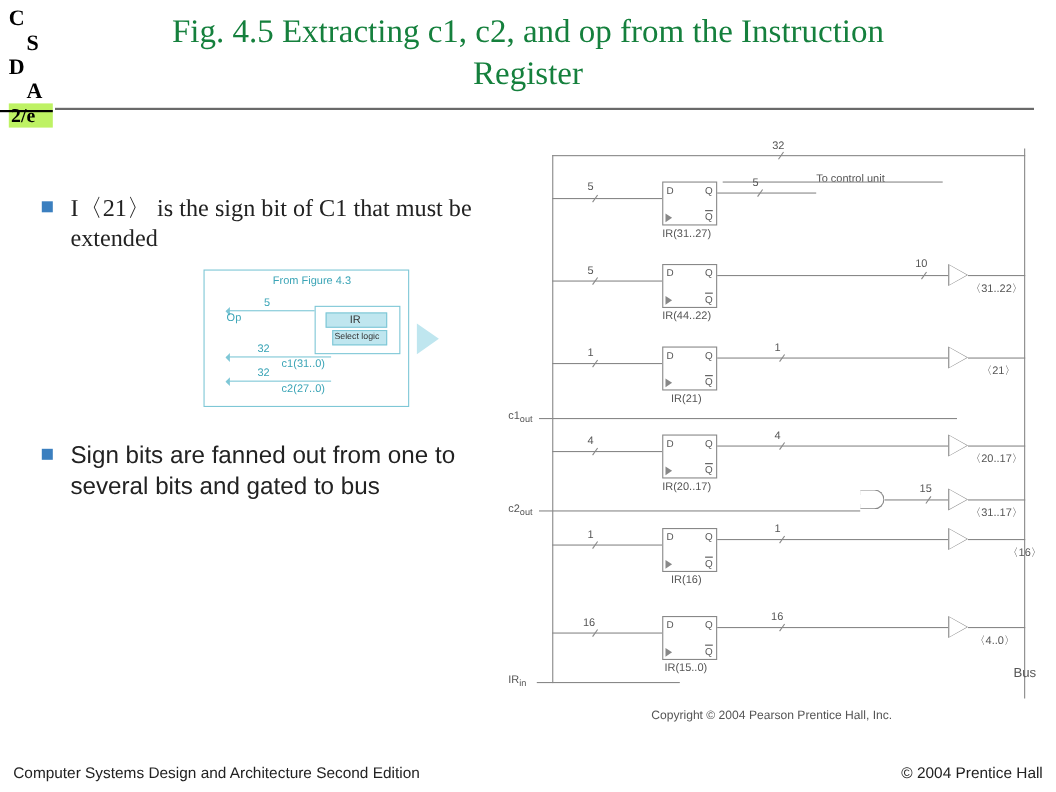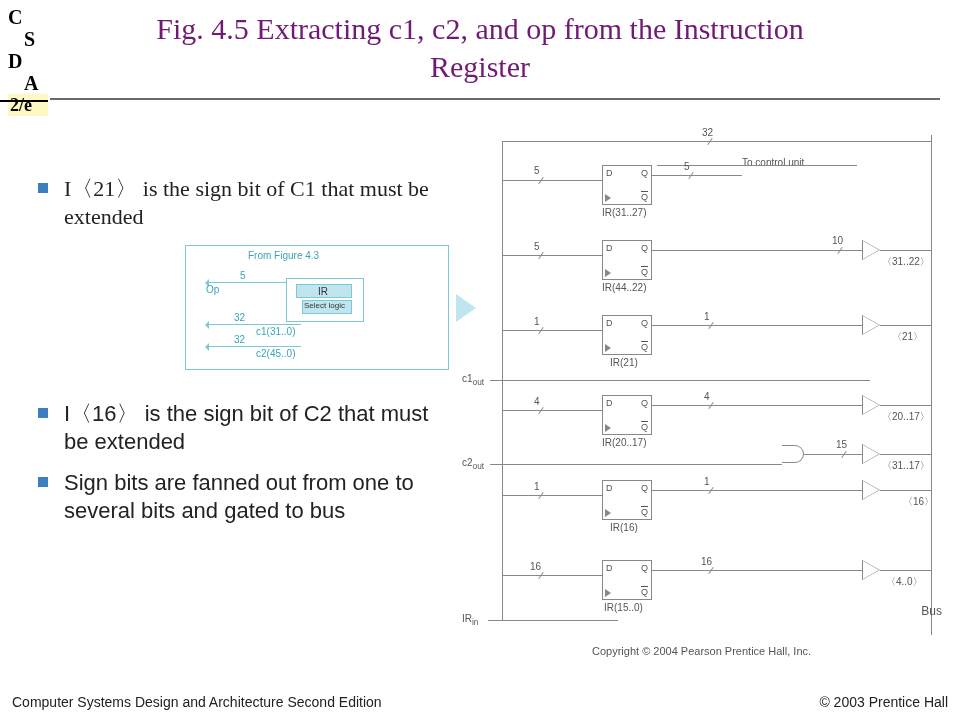--- a/index.html
+++ b/index.html
@@ -18,36 +18,36 @@
     width: 40px;
   }
   .logo div {
     font-family: "Times New Roman", serif;
     font-weight: bold;
     font-size: 20px;
     line-height: 22px;
     color: #000;
     background: #fff;
   }
-  .logo .ed { font-size: 18px; background: #fef9c3; padding: 0 2px; }
+  .logo .ed { font-size: 18px; background: #bef264; padding: 0 2px; }
   .logo-underline {
     position: absolute;
     left: 0;
     top: 100px;
     width: 48px;
     height: 2px;
     background: #000;
   }
   .title {
     position: absolute;
     left: 120px;
     top: 10px;
     width: 720px;
     text-align: center;
-    color: #701a75;
+    color: #15803d;
     font-family: "Times New Roman", serif;
     font-size: 30px;
     line-height: 1.25;
   }
   .title-rule {
     position: absolute;
     left: 50px;
     right: 20px;
     top: 98px;
     height: 2px;
@@ -84,21 +84,21 @@
     color: #222;
   }
   .footer-left { left: 12px; }
   .footer-right { right: 12px; }
 
   
   .inset {
     position: absolute;
     left: 185px;
     top: 245px;
-    width: 264px;
+    width: 187px;
     height: 125px;
     border: 1px solid #7ec7d6;
     background: #fff;
   }
   .inset .lab  { position:absolute; font-size:10px; color:#3aa4b6; }
   .inset .box  { position:absolute; background:#bfe6ef; border:1px solid #7ec7d6; }
   .inset .arrow{ position:absolute; height:1px; background:#7ec7d6; }
   .inset .arrow::before{
     content:""; position:absolute; left:-5px; top:-3px;
     border:4px solid transparent; border-right-color:#7ec7d6;
@@ -167,45 +167,41 @@
 <div class="title">Fig. 4.5  Extracting c1, c2, and op from the Instruction Register</div>
 <div class="title-rule"></div>
 
 <ul class="bullets">
   <li class="gap1">
     <span class="sq"></span>
     <span>I〈21〉 is the sign bit of C1 that must be extended</span>
   </li>
   <li>
     <span class="sq"></span>
-    <span>I〈16〉 is the sign bit of C2 that must be extended</span>
-  </li>
-  <li>
-    <span class="sq"></span>
     <span>Sign bits are fanned out from one to several bits and gated to bus</span>
   </li>
 </ul>
 
 <div class="inset">
   <span class="lab" style="left:62px; top:4px">From Figure 4.3</span>
   <div class="box" style="left:110px; top:38px; width:56px; height:14px;"></div>
   <span class="lab" style="left:132px; top:40px; color:#333;">IR</span>
   <div class="box" style="left:116px; top:54px; width:50px; height:14px;"></div>
   <span class="lab" style="left:118px; top:55px; font-size:8px; color:#333;">Select logic</span>
   <div style="position:absolute;left:100px;top:32px;width:78px;height:44px;border:1px solid #7ec7d6;"></div>
 
   <div class="arrow" style="left:20px; top:36px; width:80px;"></div>
   <span class="lab" style="left:54px; top:24px">5</span>
   <span class="lab" style="left:20px; top:38px">Op</span>
   <div class="arrow" style="left:20px; top:78px; width:95px;"></div>
   <span class="lab" style="left:48px; top:66px">32</span>
   <span class="lab" style="left:70px; top:80px">c1(31..0)</span>
   <div class="arrow" style="left:20px; top:100px; width:95px;"></div>
   <span class="lab" style="left:48px; top:88px">32</span>
-  <span class="lab" style="left:70px; top:102px">c2(45..0)</span>
+  <span class="lab" style="left:70px; top:102px">c2(27..0)</span>
 
   <div style="position:absolute; right:-28px; top:48px; width:0;height:0;
               border-top:14px solid transparent;border-bottom:14px solid transparent;
               border-left:20px solid #bfe6ef;"></div>
 </div>
 
 <div class="diagram">
 
   <div class="wire h" style="left:40px; top:6px; width:430px;"></div>
   <div class="busR"></div>
@@ -301,21 +297,21 @@
     <span class="d">D</span>
     <span class="q">Q</span>
     <span class="qb">Q</span>
   </div>
   <span class="dlabel" style="left:148px; top:387px">IR(16)</span>
   <div class="wire h" style="left:190px; top:355px; width:210px"></div>
   <div class="slash" style="left:245px; top:355px"></div>
   <span class="dlabel" style="left:242px; top:341px">1</span>
   <div class="tri" style="left:400px; top:345px"></div>
   <div class="wire h" style="left:418px; top:355px; width:52px"></div>
-  <span class="dlabel" style="left:441px; top:360px">〈16〉</span>
+  <span class="dlabel" style="left:454px; top:360px">〈16〉</span>
 
   <div class="wire h" style="left:40px; top:440px; width:100px"></div>
   <div class="slash" style="left:75px; top:440px"></div>
   <span class="dlabel" style="left:68px; top:426px">16</span>
   <div class="ff" style="left:140px; top:425px">
     <span class="d">D</span>
     <span class="q">Q</span>
     <span class="qb">Q</span>
   </div>
   <span class="dlabel" style="left:142px; top:467px">IR(15..0)</span>
@@ -330,13 +326,13 @@
     <span>IR</span><sub>in</sub>
   </span>
   <div class="wire h" style="left:26px; top:485px; width:130px"></div>
 
   <span class="dlabel" style="right:0px; top:469px; font-size:12px">Bus</span>
 
   <div class="copyright">Copyright © 2004 Pearson Prentice Hall, Inc.</div>
 </div>
 
 <div class="footer-left">Computer Systems Design and Architecture Second Edition</div>
-<div class="footer-right">© 2003 Prentice Hall</div>
+<div class="footer-right">© 2004 Prentice Hall</div>
 
 </body></html>

